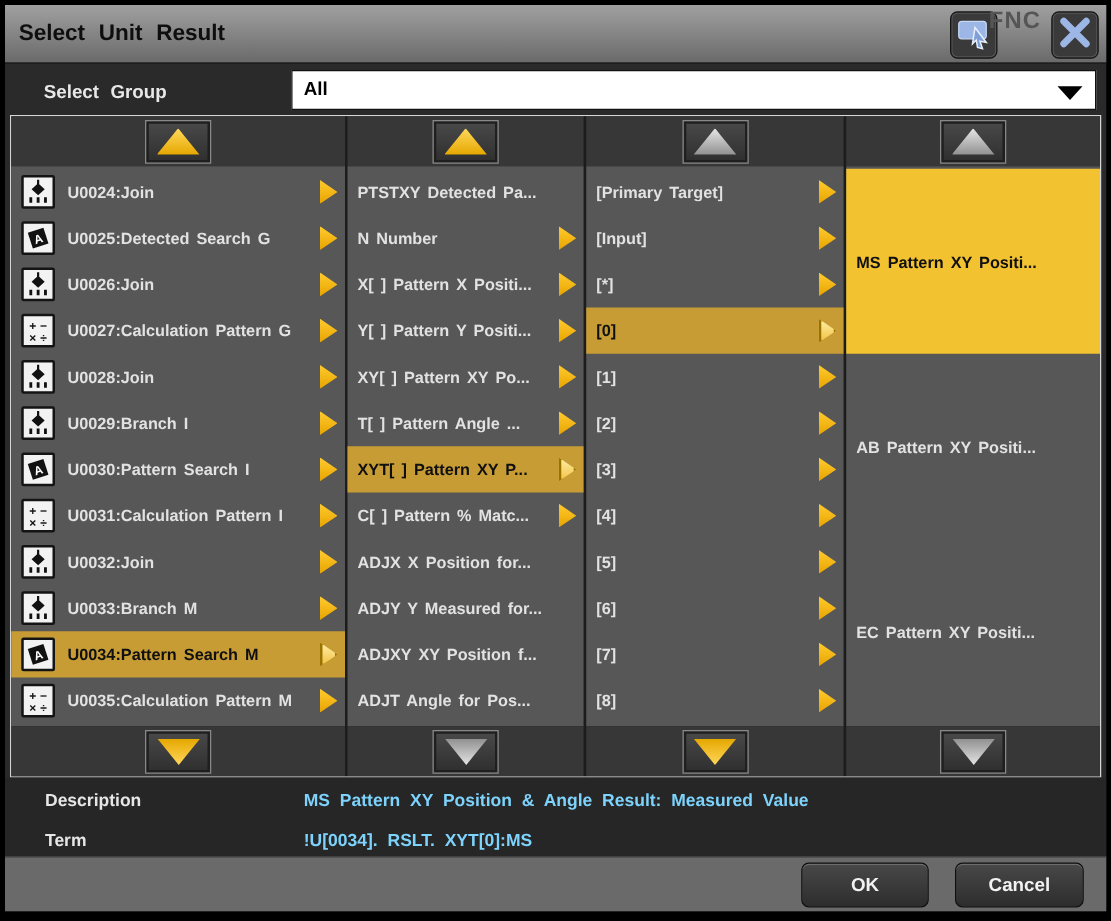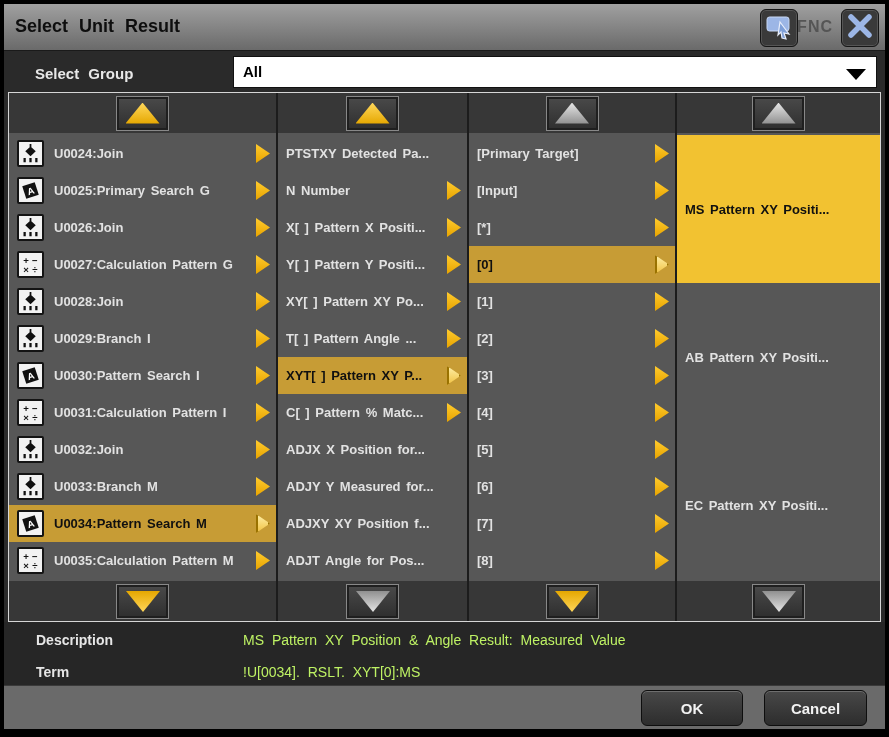--- a/index.html
+++ b/index.html
@@ -8,21 +8,21 @@
   #dialog { position:absolute; left:4px; top:4px; width:881px; height:725px; background:#2a2a2a; }
 
   
   #titlebar { position:absolute; left:0; top:0; width:100%; height:47px;
     background:linear-gradient(#a0a0a0,#6a6a6a); border-bottom:1px solid #1a1a1a; }
   #title { position:absolute; left:11px; top:12px; font-size:18px; font-weight:bold; color:#0e0e0e; word-spacing:6px; }
   .tb-btn { position:absolute; top:5px; width:38px; height:38px; background:#3a3a3a;
     border:1px solid #161616; border-radius:6px; box-shadow:inset 0 0 0 1px #555; cursor:pointer;
     display:flex; align-items:center; justify-content:center; }
   #touch-btn { right:87px; }
-  #fnc-btn { position:absolute; top:14px; right:52px; font-size:16px; font-weight:bold; color:#555; letter-spacing:1px; }
+  #fnc-btn { position:absolute; top:2px; right:52px; font-size:19px; font-weight:bold; color:#555; letter-spacing:1px; }
   #close-btn { right:6px; }
 
   
   #group-label { position:absolute; left:31px; top:61px; font-size:15px; font-weight:bold; color:#e8e8e8; word-spacing:5px; }
   #group-dd { position:absolute; left:229px; top:52px; width:644px; height:32px; background:#fff;
     border:1px solid #111; cursor:pointer; }
   #group-val { position:absolute; left:9px; top:6px; font-size:15px; font-weight:bold; color:#000; }
   #dd-caret { position:absolute; right:10px; top:12px; width:0; height:0;
     border-left:10px solid transparent; border-right:10px solid transparent; border-top:11px solid #000; }
 
@@ -50,21 +50,21 @@
   .uicon { flex:0 0 27px; width:27px; height:27px; background:#f2f2f2; border:2px solid #141414;
     border-radius:2px; margin-right:10px; display:flex; align-items:center; justify-content:center; }
   .arrow { margin-left:auto; width:14px; height:19px; clip-path:polygon(0 0,100% 50%,0 100%);
     background:linear-gradient(#ffcb2e,#e8a400); flex:0 0 14px; }
   .row.sel-dim .arrow, .row.sel-bright .arrow { background:linear-gradient(#fff0a8,#f0c040);
     box-shadow:inset 0 0 0 2px #9a7200; }
 
   
   #descpanel { position:absolute; left:0; top:618px; width:100%; height:63px; background:#262626; }
   .meta-label { position:absolute; left:32px; font-size:14px; font-weight:bold; color:#e6e6e6; word-spacing:3px; }
-  .meta-value { position:absolute; left:239px; font-size:14px; font-weight:normal; color:#bef264; word-spacing:4px; white-space:nowrap; }
+  .meta-value { position:absolute; left:239px; font-size:14px; font-weight:bold; color:#7dd3fc; word-spacing:4px; white-space:nowrap; }
 
   
   #bottombar { position:absolute; left:0; top:681px; width:100%; height:44px; background:#6a6a6a;
     border-top:1px solid #3a3a3a; }
   .dlg-btn { position:absolute; top:4px; height:36px; background:linear-gradient(#484848,#2d2d2d);
     border:1px solid #0e0e0e; border-radius:6px; box-shadow:inset 0 1px 0 #6e6e6e; cursor:pointer;
     color:#f2f2f2; font-size:15px; font-weight:bold; display:flex; align-items:center; justify-content:center; }
   #ok-btn { left:637px; width:102px; }
   #cancel-btn { left:760px; width:103px; }
 </style>
@@ -118,21 +118,21 @@
           </div>
           <div class="row">
             <span class="uicon">
               <svg width="21" height="21" viewBox="0 0 24 24">
                 <g transform="rotate(-18 12 12)">
                   <rect x="4.5" y="4.5" width="15" height="15" fill="#111"></rect>
                   <text x="12" y="16.5" font-size="11" font-weight="bold" fill="#fff" text-anchor="middle" font-family="Liberation Sans, sans-serif">A</text>
                 </g>
               </svg>
             </span>
-            <span class="label">U0025:Primary Search G</span>
+            <span class="label">U0025:Detected Search G</span>
             <span class="arrow"></span>
           </div>
           <div class="row">
             <span class="uicon">
               <svg width="21" height="21" viewBox="0 0 24 24">
                 <path fill="#111" d="M11 1h2v4h-2z M12 4l6 5.5-6 5.5-6-5.5z M4 17h2.6v5H4z M10.7 17h2.6v5h-2.6z M17.4 17H20v5h-2.6z"></path>
               </svg>
             </span>
             <span class="label">U0026:Join</span>
             <span class="arrow"></span>

